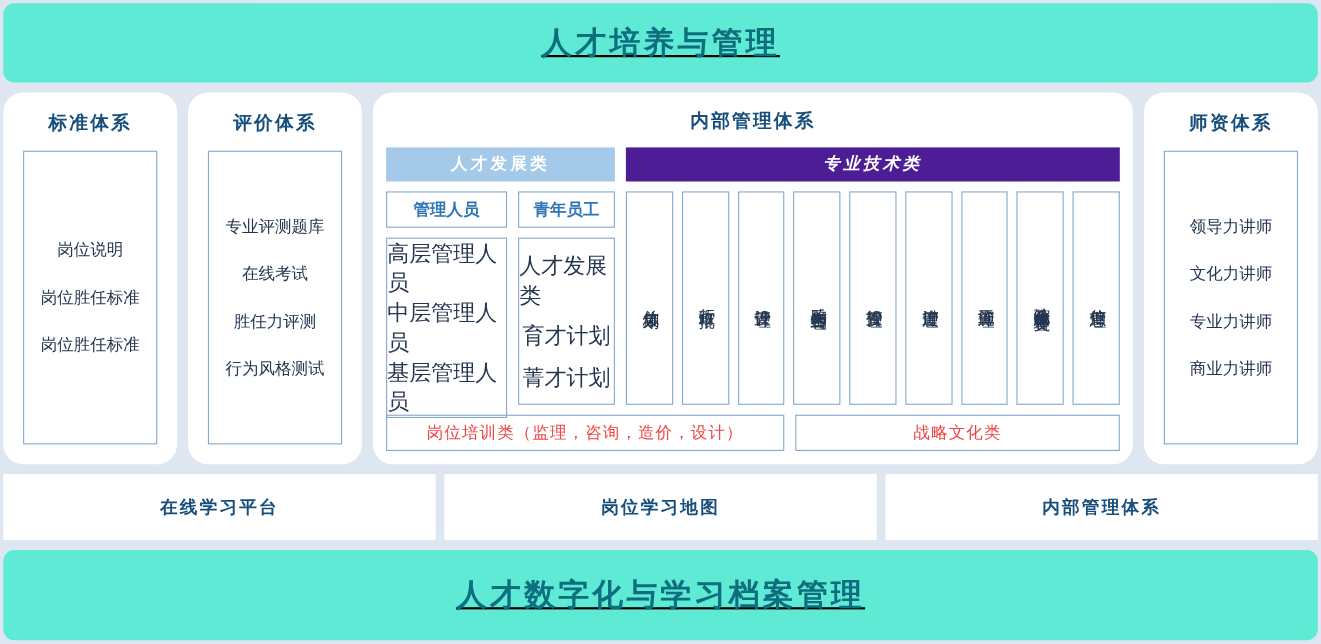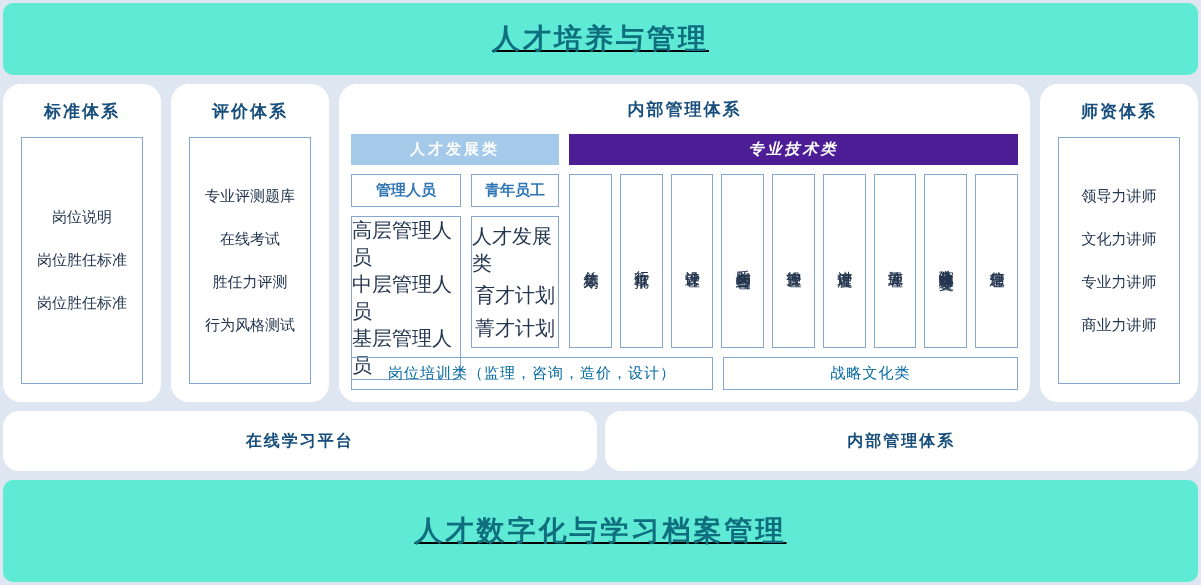--- a/index.html
+++ b/index.html
@@ -7,21 +7,21 @@
   body {
     background: #dde6f1;
     font-family: "Liberation Sans", sans-serif;
     overflow: hidden;
   }
   .page { display: flex; flex-direction: column; gap: 9px; padding: 3px; height: 100%; }
 
   
   .banner { background: #5eead4; border-radius: 10px; display: flex; align-items: center; justify-content: center; flex-shrink: 0; text-decoration: underline; }
   .banner.top { height: 72px; }
-  .banner.bottom { height: 102px; text-align: right; }
+  .banner.bottom { height: 82px; text-align: right; }
   .banner-title { font-size: 28px; font-weight: bold; color: #0e6e7e; letter-spacing: 3px; }
 
   
   .middle { display: flex; gap: 10px; flex: 1; min-height: 0; }
   .panel { background: #fff; border-radius: 18px; display: flex; flex-direction: column; }
   .panel.side { width: 158px; padding: 16px 18px 18px; flex-shrink: 0; }
   .panel-title { text-align: center; font-size: 17px; font-weight: bold; color: #174e7c; letter-spacing: 2px; flex-shrink: 0; }
   .inner-box {
     border: 1px solid #84a7cf; margin-top: 14px; flex: 1;
     display: flex; flex-direction: column; justify-content: center; align-items: center;
@@ -55,29 +55,29 @@
   .vcol {
     flex: 1; border: 1px solid #84a7cf;
     writing-mode: vertical-rl; text-orientation: upright;
     display: flex; align-items: center; justify-content: center;
     font-size: 15px; color: #24364f; letter-spacing: 1px; padding: 3px 0;
   }
 
   .bottom-row { display: flex; gap: 10px; margin-top: 9px; height: 33px; flex-shrink: 0; }
   .bbox {
     border: 1px solid #84a7cf; display: flex; align-items: center; justify-content: center;
-    font-size: 15px; color: #0369a1; letter-spacing: 1px;
+    font-size: 15px; color: #ef4444; letter-spacing: 1px;
   }
   .bbox.training { width: 362px; flex-shrink: 0; }
   .bbox.strategy { flex: 1; }
 
   
   .platforms { display: flex; gap: 8px; height: 60px; flex-shrink: 0; }
   .platform {
-    flex: 1; background: #fff; border-radius: 16px;
+    flex: 1; background: #fff; border-radius: 0;
     display: flex; align-items: center; justify-content: center;
     font-size: 16px; font-weight: bold; color: #174e7c; letter-spacing: 2px;
   }
 </style>
 </head>
 <body>
 
 <div class="page">
 
   <div class="banner top">
@@ -161,20 +161,21 @@
         <div class="item">文化力讲师</div>
         <div class="item">专业力讲师</div>
         <div class="item">商业力讲师</div>
       </div>
     </div>
 
   </div>
 
   <div class="platforms">
     <div class="platform">在线学习平台</div>
+    <div class="platform">岗位学习地图</div>
     <div class="platform">内部管理体系</div>
   </div>
 
   <div class="banner bottom">
     <div class="banner-title">人才数字化与学习档案管理</div>
   </div>
 
 </div>
 
 </body></html>

